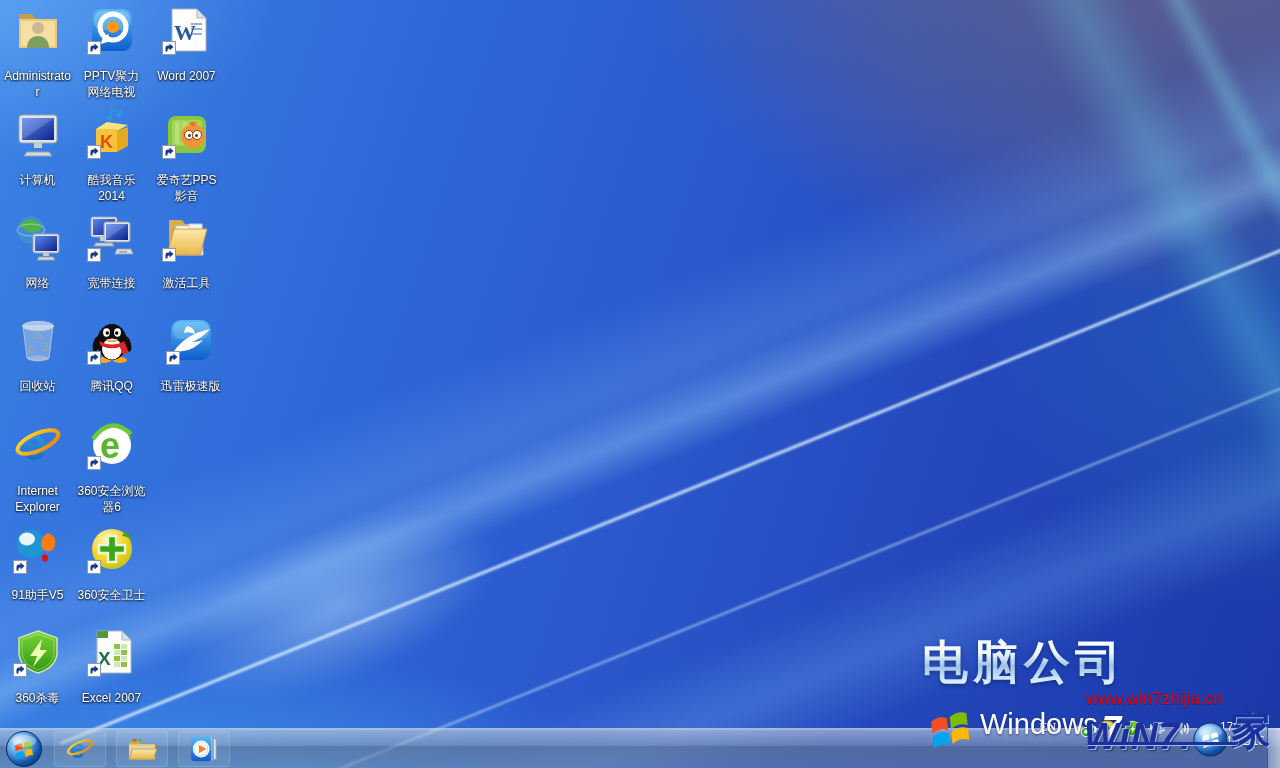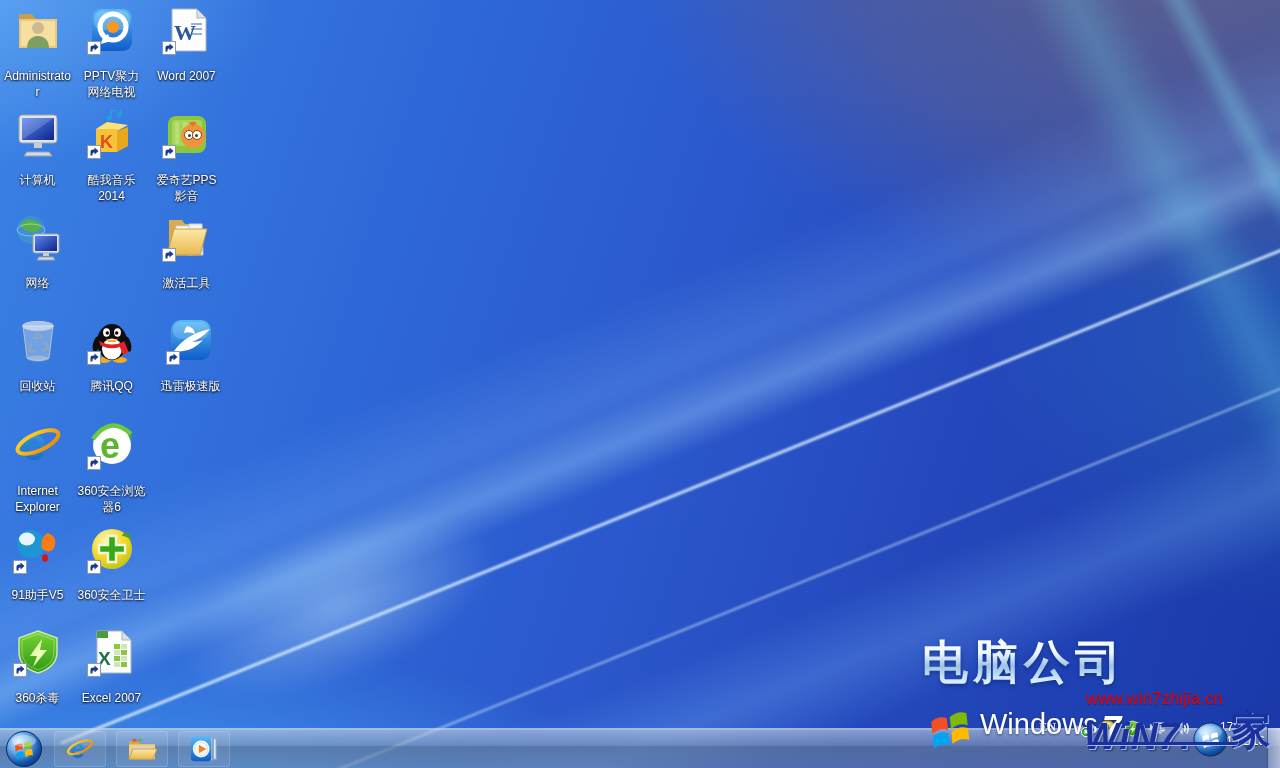--- a/index.html
+++ b/index.html
@@ -219,20 +219,40 @@
         <ellipse cx="17" cy="17" rx="14" ry="6" fill="none" stroke="rgba(255,255,255,.4)"></ellipse>
         <rect x="19" y="21" width="26" height="19" rx="2" fill="#dfe5ea" stroke="#98a2ac"></rect>
         <rect x="21" y="23" width="22" height="15" fill="url(#g-screen)"></rect>
         <rect x="29" y="40" width="6" height="3" fill="#c6cdd4"></rect>
         <path d="M25 44h14l2 3H23z" fill="#d4dae0" stroke="#98a2ac"></path>
       </svg>
     </div>
     <div class="icon-label">网络</div>
   </div>
 
+  <div class="icon-cell" style="left:75px;top:211px">
+    <div class="icon-art">
+      <svg class="main" viewBox="0 0 48 48">
+        <rect x="3" y="4" width="26" height="20" rx="2" fill="#dfe5ea" stroke="#98a2ac"></rect>
+        <rect x="5" y="6" width="22" height="16" fill="url(#g-screen)"></rect>
+        <rect x="16" y="9" width="26" height="20" rx="2" fill="#dfe5ea" stroke="#98a2ac"></rect>
+        <rect x="18" y="11" width="22" height="16" fill="url(#g-screen)"></rect>
+        <path d="M18 11h22L18 27z" fill="rgba(255,255,255,.18)"></path>
+        <rect x="12" y="24" width="6" height="4" fill="#c6cdd4"></rect>
+        <path d="M8 30h16l2 3H6z" fill="#d4dae0" stroke="#98a2ac"></path>
+        <path d="M29 36h14l2 5H27z" fill="#d9dfe5" stroke="#98a2ac"></path>
+        <rect x="31" y="38" width="8" height="1.6" fill="#9aa4ae"></rect>
+      </svg>
+      <svg class="shortcut" viewBox="0 0 14 14">
+        <rect x="0.5" y="0.5" width="13" height="13" fill="#fff" stroke="#8a9aaa"></rect>
+        <path d="M3.5 10.5v-4q0-2 2.5-2h1.5v-2l4 3.5-4 3.5v-2H6.8q-1.3 0-1.3 1.5v1.5z" fill="#1a3a8c"></path>
+      </svg>
+    </div>
+    <div class="icon-label">宽带连接</div>
+  </div>
 
   <div class="icon-cell" style="left:150px;top:211px">
     <div class="icon-art">
       <svg class="main" viewBox="0 0 48 48">
         <path d="M6 7h13l3 4h17v31H6z" fill="#d9ab50"></path>
         <path d="M13 13h16l1 29H12z" fill="#fff" stroke="#c8ccd0"></path>
         <path d="M26 11h13l1 31H26z" fill="#f2f2f2" stroke="#c8ccd0"></path>
         <path d="M4 42L11 16h33l-7 26z" fill="url(#g-gold)" stroke="#c69c4e"></path>
       </svg>
       <svg class="shortcut" viewBox="0 0 14 14">

